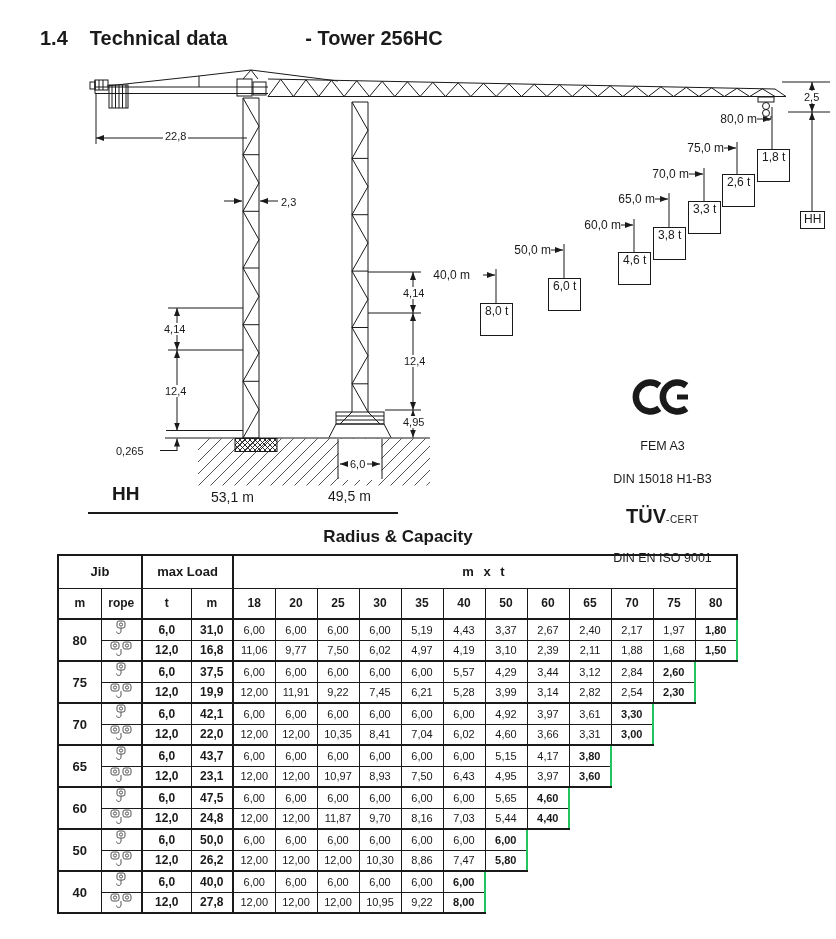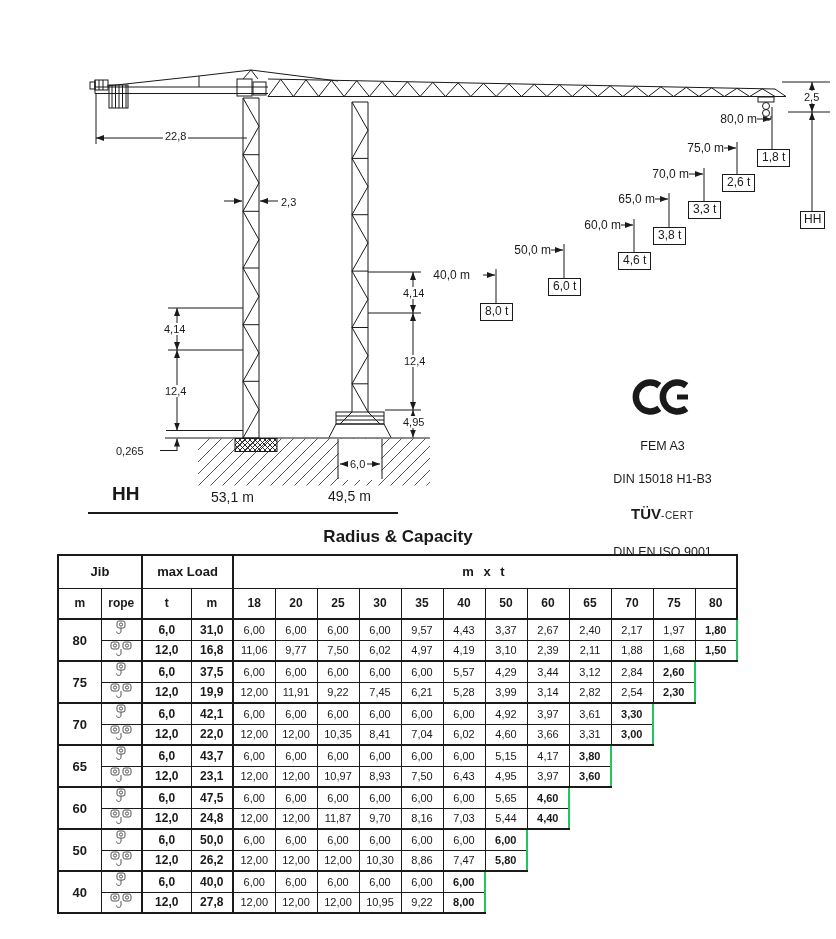--- a/index.html
+++ b/index.html
@@ -13,26 +13,26 @@
   .title { position: absolute; left: 40px; top: 14px; font-size: 20px; font-weight: bold; white-space: nowrap; }
   .title .num { margin-right: 22px; }
   .title .model { margin-left: 78px; }
 
   
   .drawing { position: absolute; left: 0; top: 60px; width: 836px; height: 458px; }
   .drawing svg { position: absolute; left: 0; top: 0; }
   .lbl { position: absolute; font-size: 11px; line-height: 1.1; white-space: nowrap; }
   .bg  { background: #fff; padding: 0 2px; }
   .rad { width: 42px; text-align: right; font-size: 12px; }
-  .cap { border: 1px solid #1a1a1a; padding: 1px 4px 2px; font-size: 12px; background: #fff; }
+  .cap { border: 1px solid #1a1a1a; padding: 1px 4px 17px; font-size: 12px; background: #fff; }
   .hhbox { border: 1px solid #1a1a1a; padding: 1px 3px 2px; font-size: 12px; background: #fff; }
   .certs { position: absolute; left: 590px; top: 314px; width: 145px; text-align: center; }
   .certs svg { position: static; display: block; margin: 0 auto 4px; }
   .cert-line { font-size: 12.5px; margin-top: 19px; }
-  .tuv-b { font-weight: bold; font-size: 15px; }
+  .tuv-b { font-weight: bold; font-size: 20px; }
   .tuv-s { font-size: 10px; letter-spacing: 0.5px; }
   .iso-line { margin-top: 23px; }
   .hh-big { position: absolute; left: 112px; top: 423px; font-size: 19px; font-weight: bold; }
   .hmark { position: absolute; font-size: 14px; }
   .baseline-rule { position: absolute; left: 88px; top: 452px; width: 310px; border-bottom: 2px solid #1a1a1a; }
 
   
   .table-wrap { position: absolute; left: 57px; top: 527px; width: 682px; }
   .tbl-title { text-align: center; font-size: 17px; font-weight: bold; margin: 0 0 7px 0; }
   table { border-collapse: collapse; table-layout: fixed; }
@@ -52,20 +52,21 @@
   td.mm { font-weight: bold; font-size: 12px; border-right: 2px solid #1a1a1a; }
   td.val.lastv { font-weight: bold; border-right: 2px solid #22c55e; }
   tr.secend td { border-bottom: 2px solid #1a1a1a; }
   td.empty, tr.secend td.empty { border: none; background: transparent; }
 </style>
 </head>
 <body>
 
 <div class="page">
 
+  <h1 class="title"><span class="num">1.4</span><span>Technical data</span><span class="model">- Tower 256HC</span></h1>
 
   <div class="drawing">
     <svg width="836" height="458" viewBox="0 0 836 458">
       <defs>
         <marker id="arr" markerWidth="9" markerHeight="8" refX="8" refY="3" orient="auto-start-reverse">
           <path d="M0,0 L8,3 L0,6 Z" fill="#1a1a1a"></path>
         </marker>
         <pattern id="ghatch" width="12" height="12" patternUnits="userSpaceOnUse">
           <path d="M-2,14 L14,-2" stroke="#555" stroke-width="1"></path>
         </pattern>
@@ -256,21 +257,21 @@
     <circle cx="8" cy="4.5" r="1.6"></circle>
     <path d="M8 8 v3 c0 3.5 -4.5 3 -4.5 0.5"></path>
   </svg>
 </td>
             <td class="mt">6,0</td>
             <td class="mm">31,0</td>
             <td class="val">6,00</td>
             <td class="val">6,00</td>
             <td class="val">6,00</td>
             <td class="val">6,00</td>
-            <td class="val">9,57</td>
+            <td class="val">5,19</td>
             <td class="val">4,43</td>
             <td class="val">3,37</td>
             <td class="val">2,67</td>
             <td class="val">2,40</td>
             <td class="val">2,17</td>
             <td class="val">1,97</td>
             <td class="val lastv">1,80</td>
           </tr>
           <tr class="secend">
             <td class="rope">

